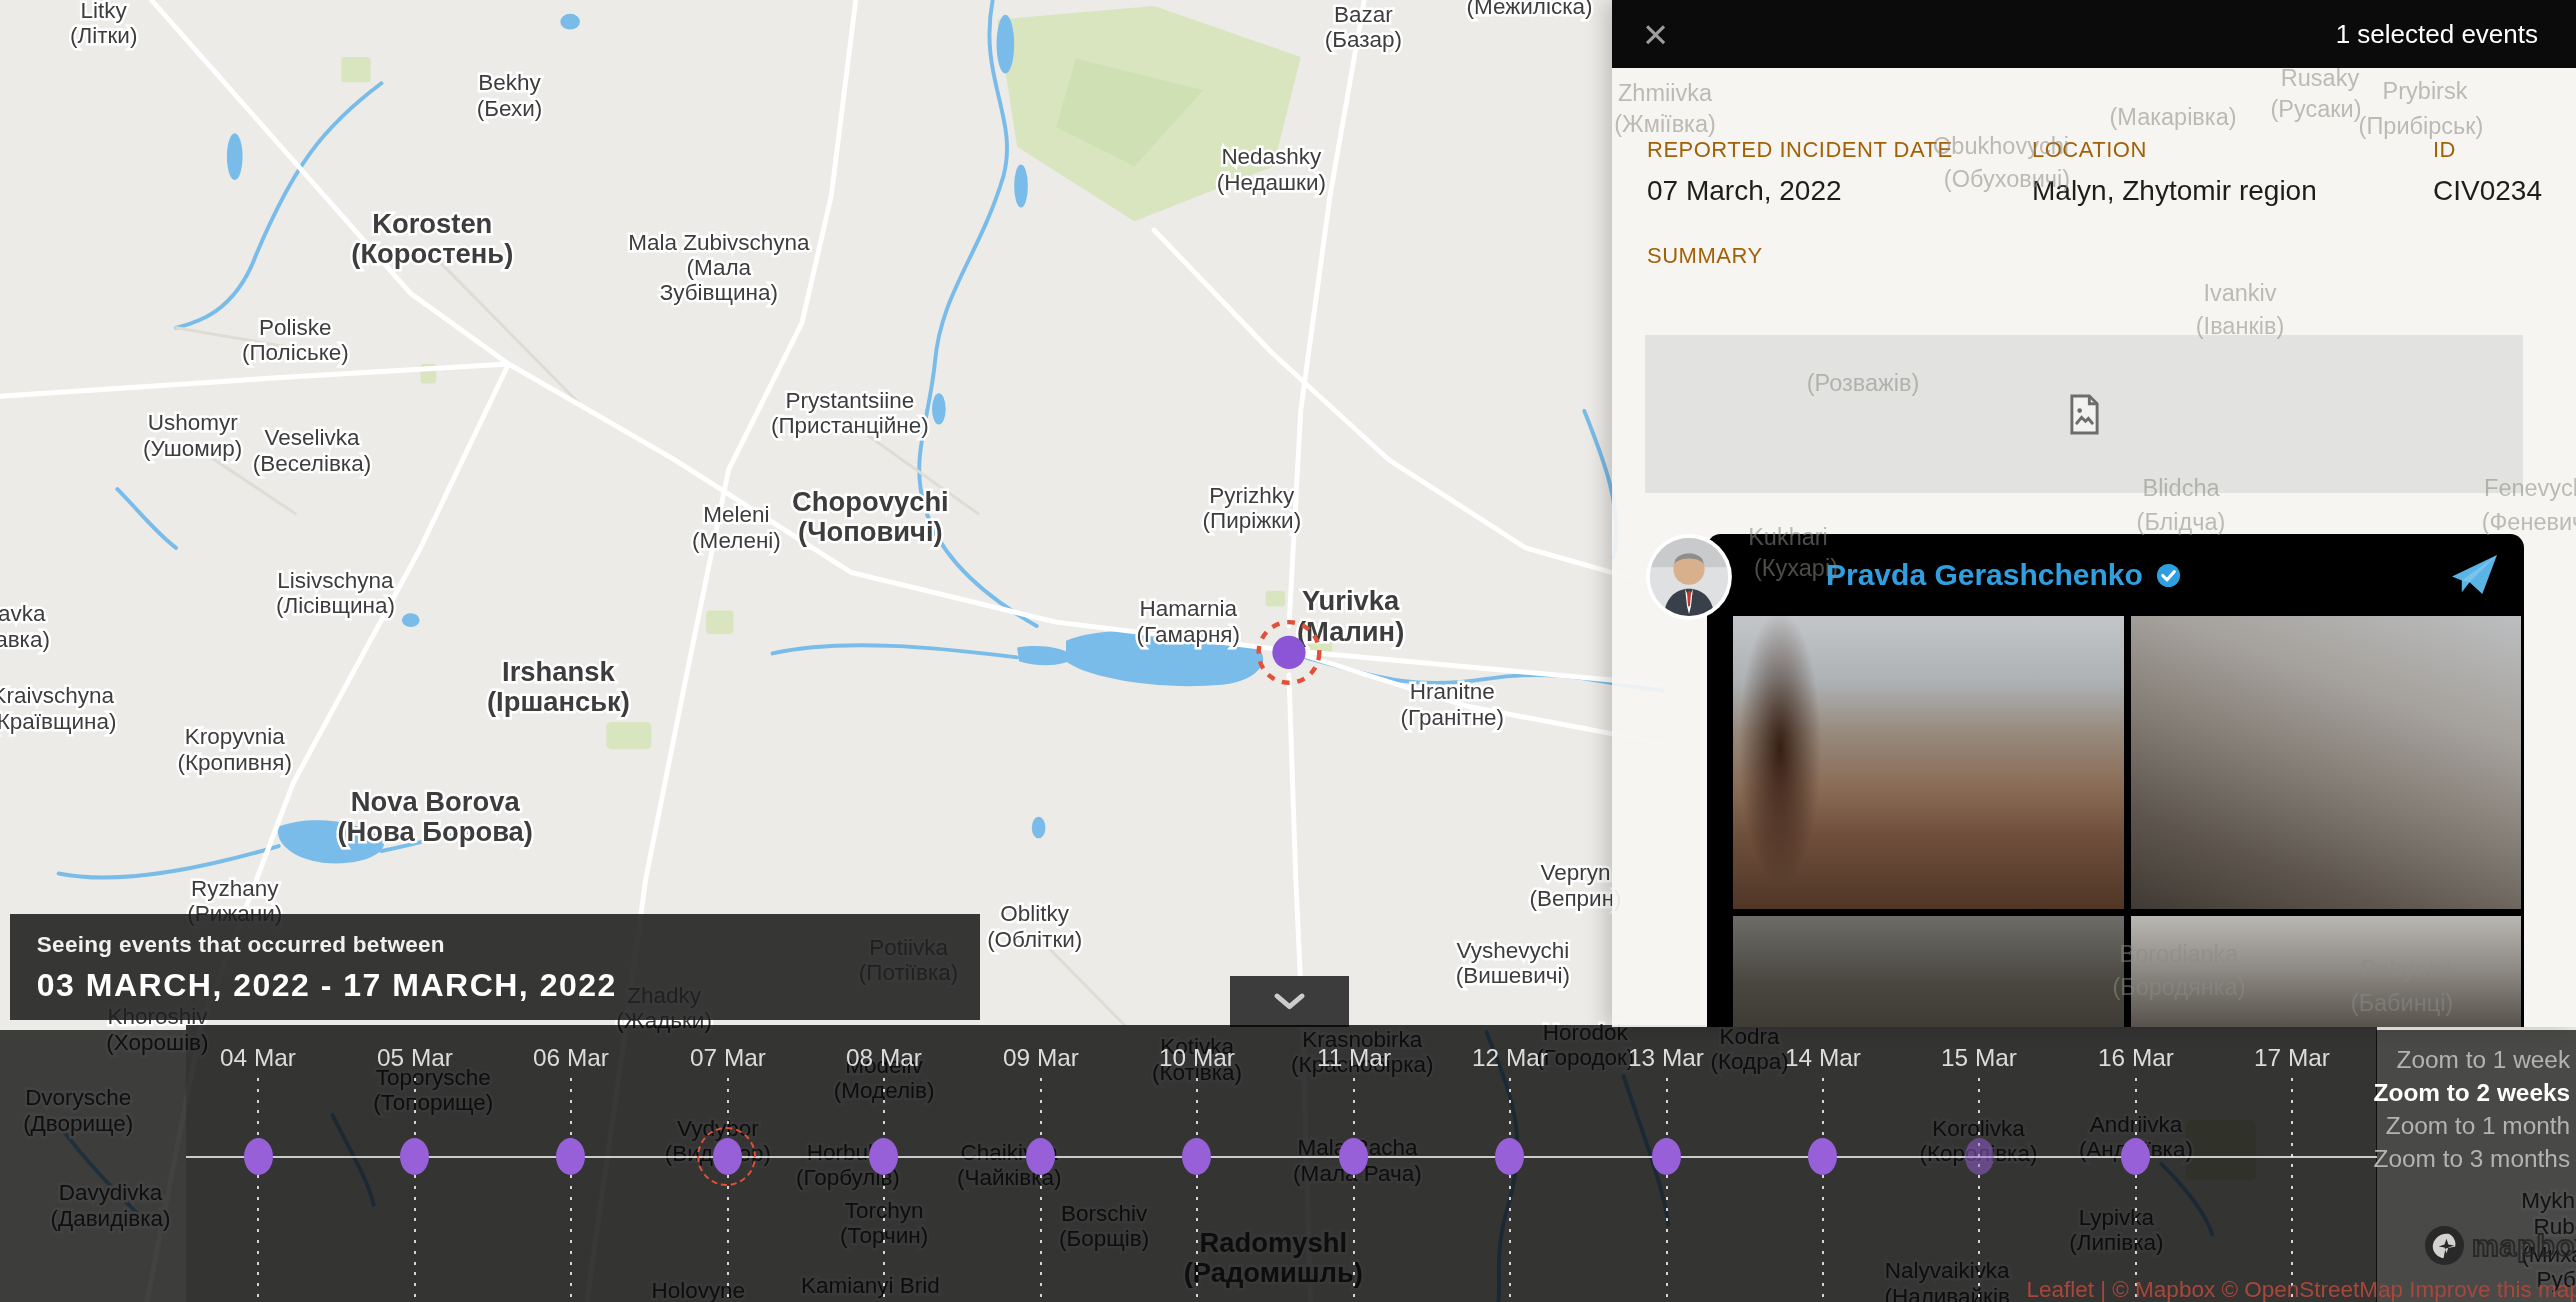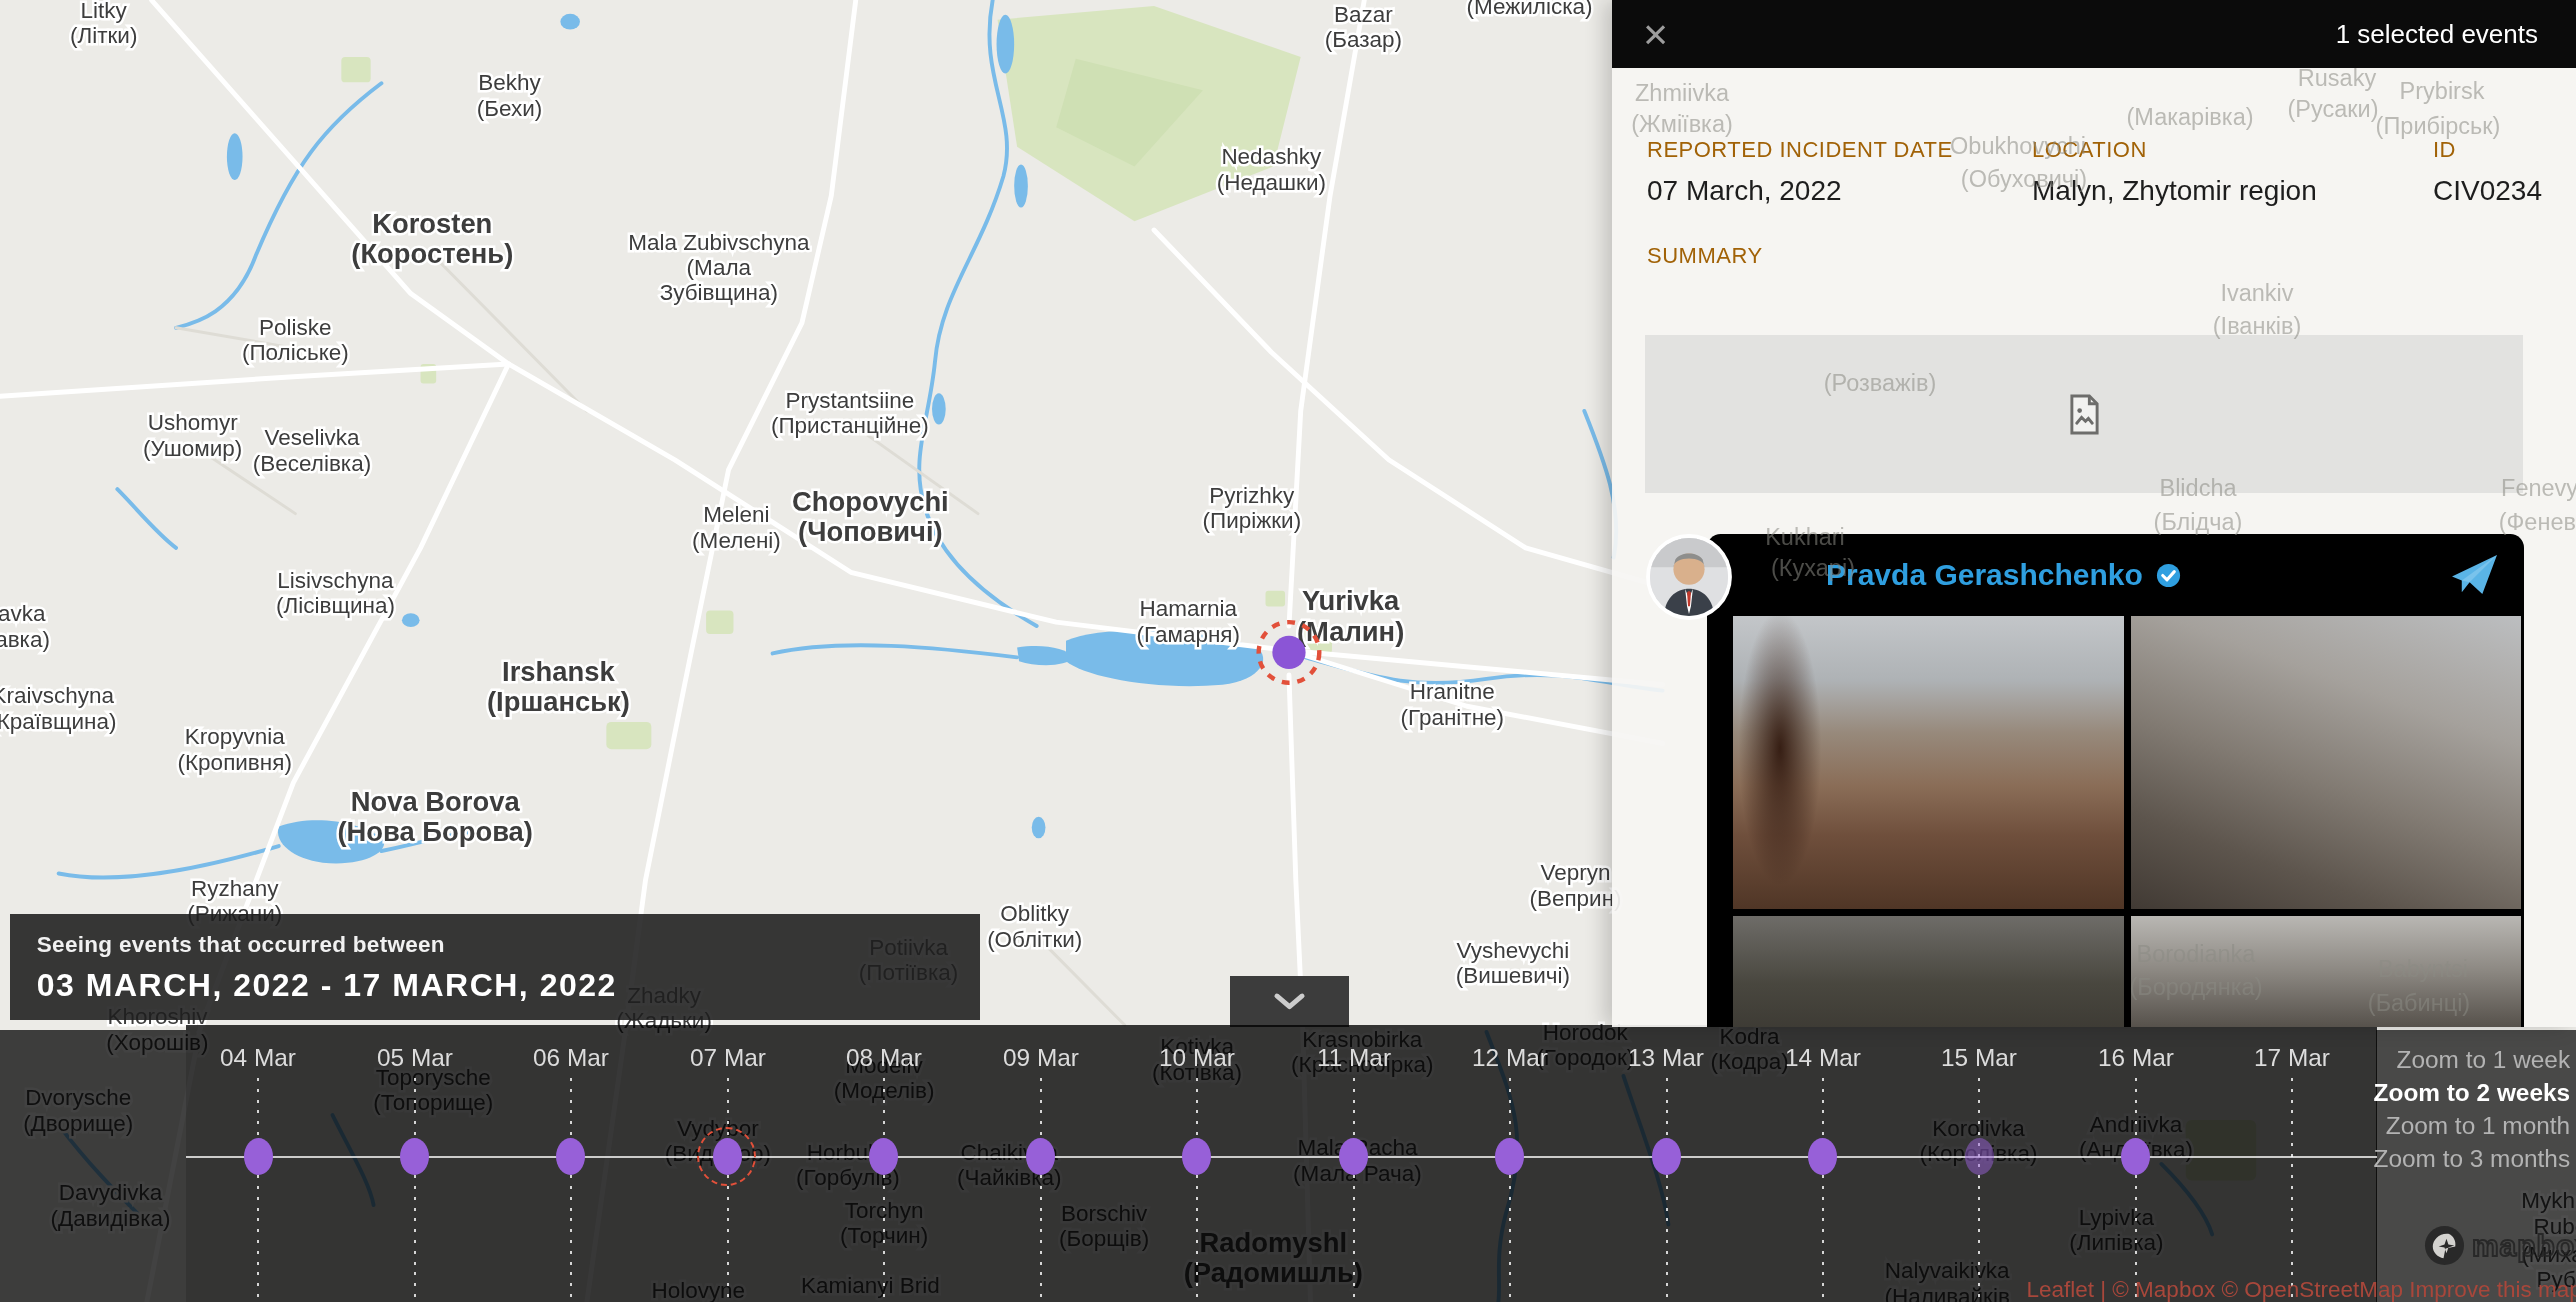--- a/index.html
+++ b/index.html
@@ -61,21 +61,21 @@
   #embed-plane{margin-left:auto;margin-right:25.4px;}
   #avatar{position:absolute;left:-57px;top:3.9px;width:78px;height:78px;border-radius:50%;overflow:hidden;box-shadow:0 0 0 3.9px #fff;background:#dfe0e2;}
   #photos{position:absolute;left:26.4px;top:82px;width:788px;bottom:-39px;display:grid;grid-template-columns:1fr 1fr;grid-template-rows:293px 1fr;gap:6.8px;}
   .photo{width:100%;height:100%;}
   .p1{background:linear-gradient(180deg,#c3c6c9 0%,#aeb2b5 22%,#97897b 40%,#8a6d57 58%,#6f4f3c 75%,#503626 100%),radial-gradient(59px 196px at 12% 45%,#5e3c2d 0%,transparent 70%);background-blend-mode:multiply;}
   .p2{background:linear-gradient(200deg,#bcbec0 0%,#a5a19c 30%,#827b73 55%,#5d554d 78%,#413a34 100%);}
   .p3{background:linear-gradient(180deg,#6e6c68 0%,#49473f 45%,#34312c 100%);}
   .p4{background:linear-gradient(180deg,#b9b7b3 0%,#8e8a84 35%,#55504a 75%,#39342f 100%);}
 
   
-  #ghosts{position:absolute;left:17px;top:0;width:2291px;height:1303px;z-index:11;pointer-events:none;}
+  #ghosts{position:absolute;left:0;top:0;width:2291px;height:1303px;z-index:11;pointer-events:none;}
   .ghost{position:absolute;transform:translateX(-50%);font-size:23.5px;color:#8b8b84;opacity:.55;white-space:nowrap;}
 </style>
 </head>
 <body>
 
 <div id="stage">
 
   <svg id="map" width="2576" height="1303" viewBox="0 0 2634 1332">
     <rect x="0" y="0" width="2634" height="1332" fill="#ecebe7"></rect>
 

